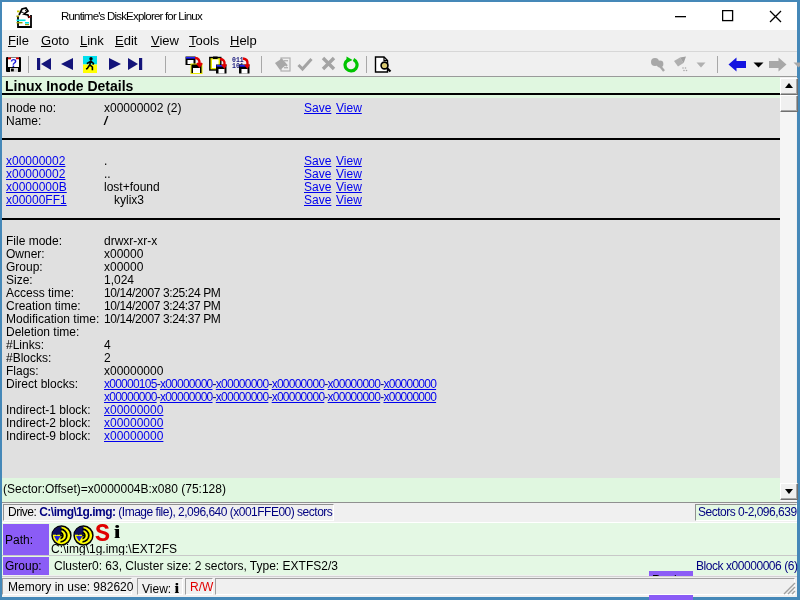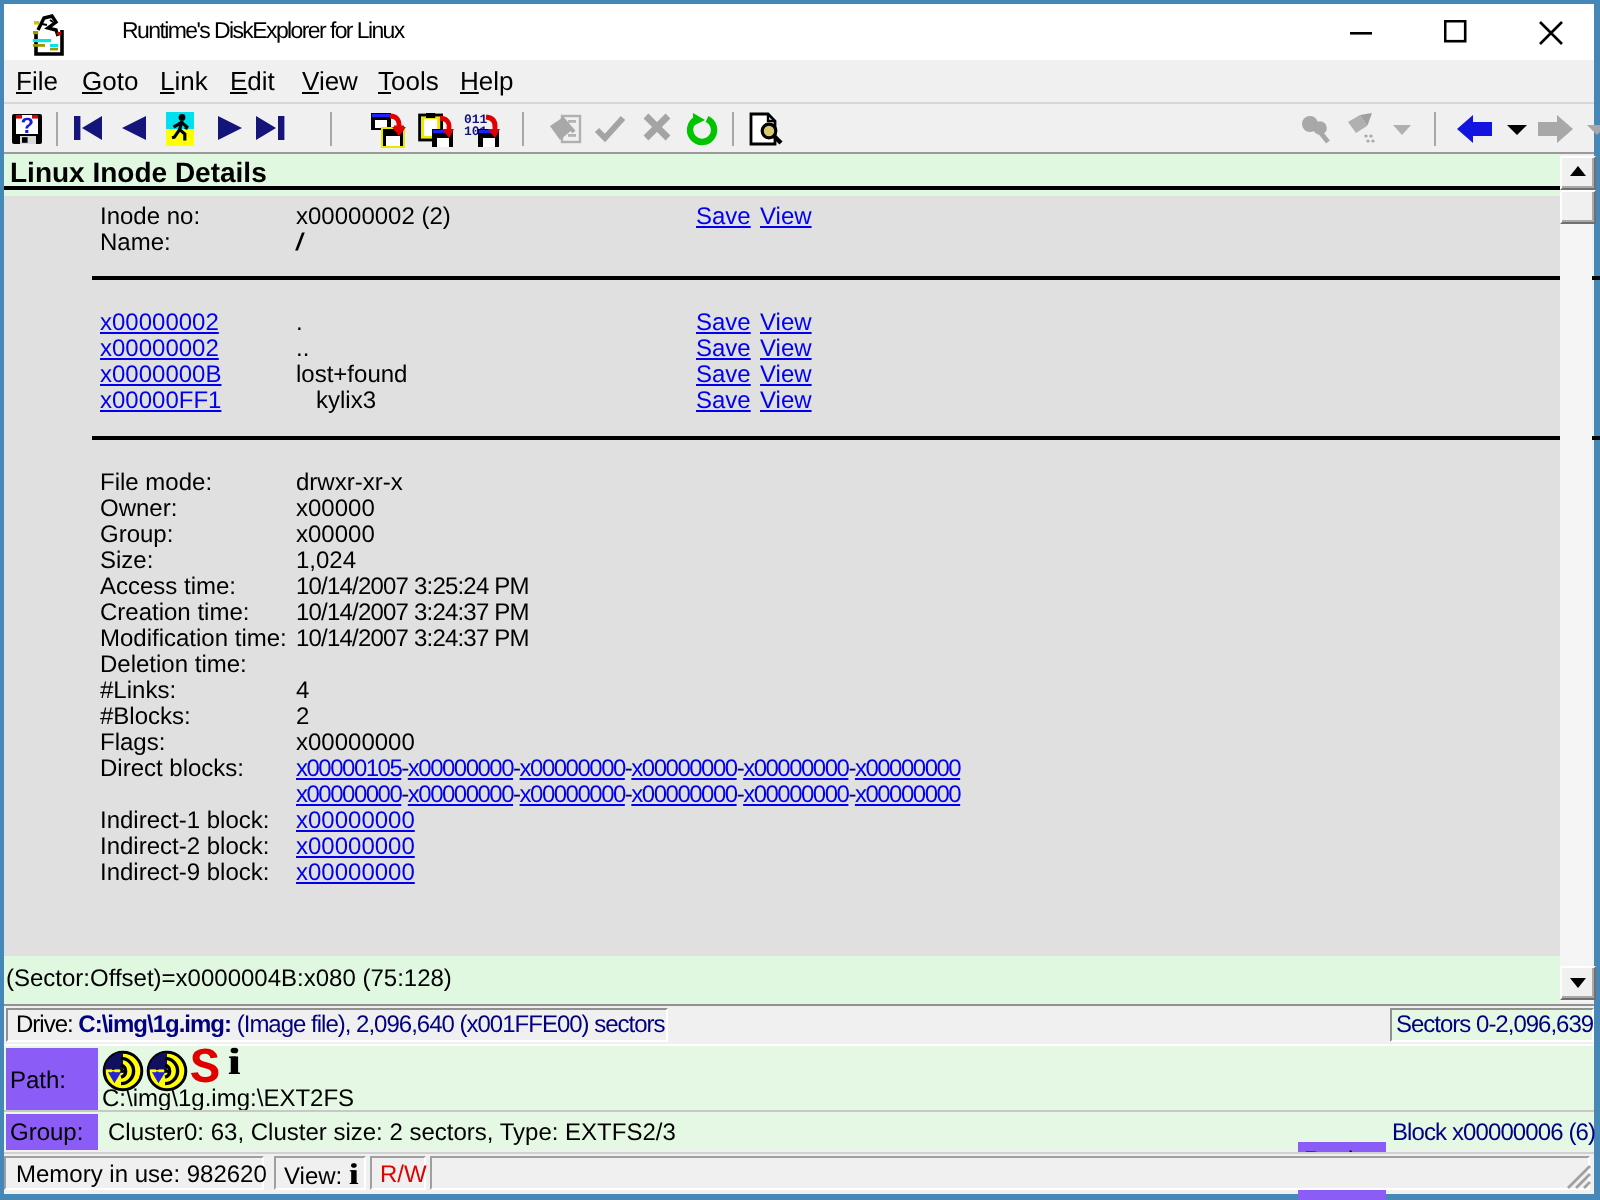--- a/index.html
+++ b/index.html
@@ -19,21 +19,21 @@
 #menu u { text-decoration:underline; }
 
 #tbar { position:absolute; left:0; top:51px; width:795px; height:24px; background:#f0f0f0; border-bottom:1px solid #9a9a9a; }
 .tsep { position:absolute; top:3px; width:1px; height:17px; background:#a8a8a8; }
 .ticon { position:absolute; top:3px; }
 
 #hdr { position:absolute; left:0; top:75px; width:778px; height:21px; background:#e0f7e0; }
 #hdr .t { position:absolute; left:3px; top:1px; font-size:14px;font-weight:bold; }
 #hdr .ln { position:absolute; left:0; top:16px; width:778px; height:2px; background:#000; }
 #content { position:absolute; left:0; top:96px; width:778px; height:380px; background:#e0e0e0; }
-#content div { position:absolute;margin-left:44px; }
+#content div { position:absolute; }
 .sepline { position:absolute; left:0; width:778px; height:2px; background:#000; }
 
 #sbar { position:absolute; left:778px; top:76px; width:16px; height:423px; background:#f5f5f5; }
 .sbtn { position:absolute; left:0; width:18px; height:17px; background:#f0f0f0; border:1px solid #fff; border-right-color:#707070; border-bottom-color:#707070; box-shadow:inset -1px -1px 0 #a8a8a8; }
 
 #secstrip { position:absolute; left:0; top:476px; width:778px; height:24px; background:#e0f7e0; }
 
 #drivebar { position:absolute; left:0; top:500px; width:795px; height:20px; background:#f0f0f0; border-top:1px solid #909090; }
 .sunken { border:1px solid #909090; border-right-color:#fff; border-bottom-color:#fff; }
 

